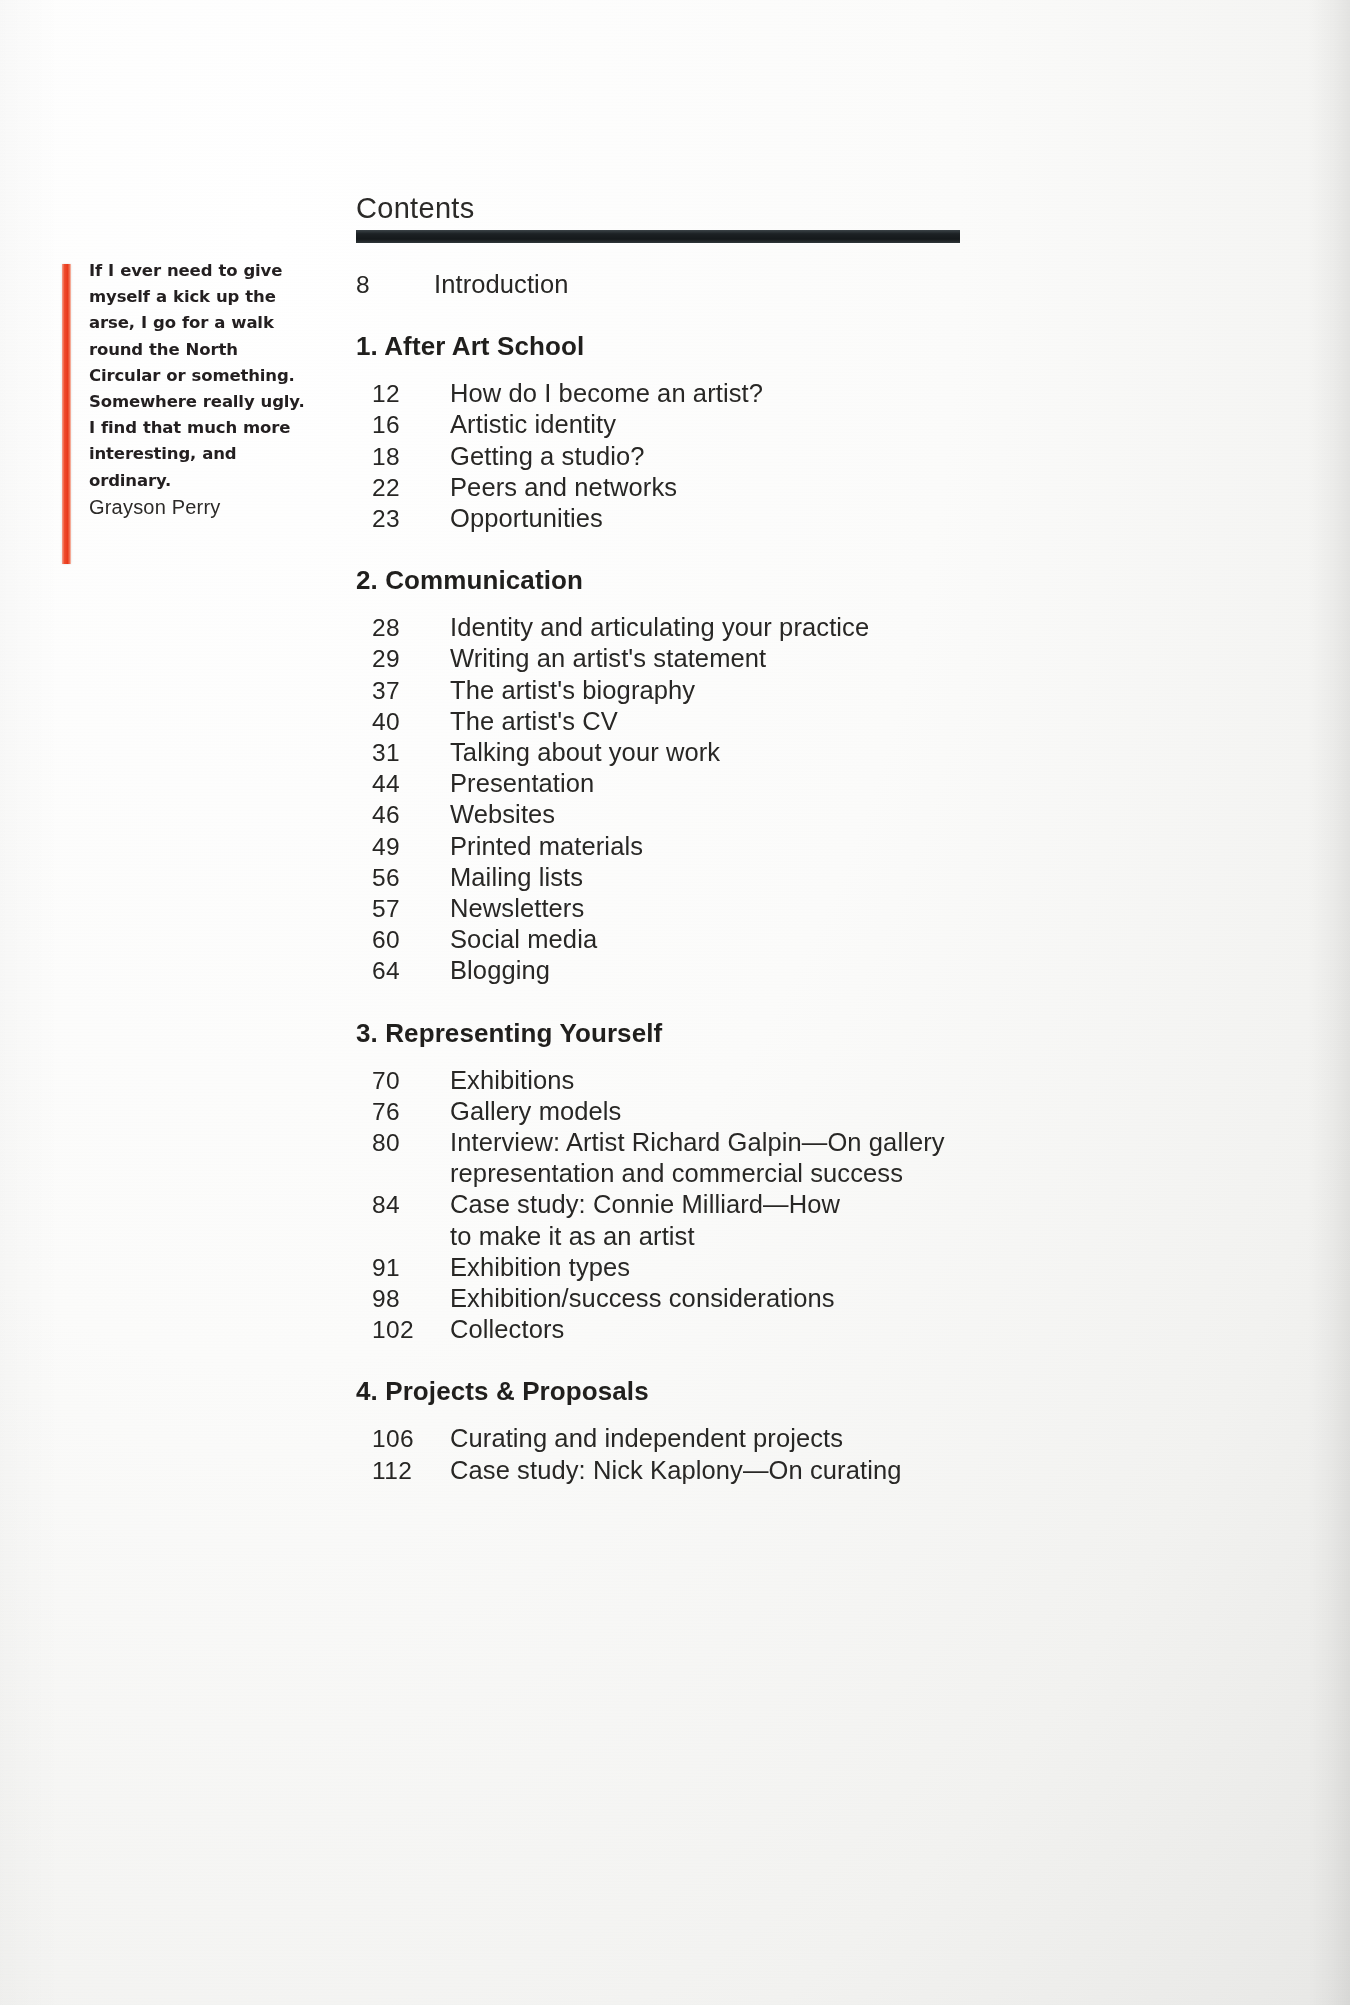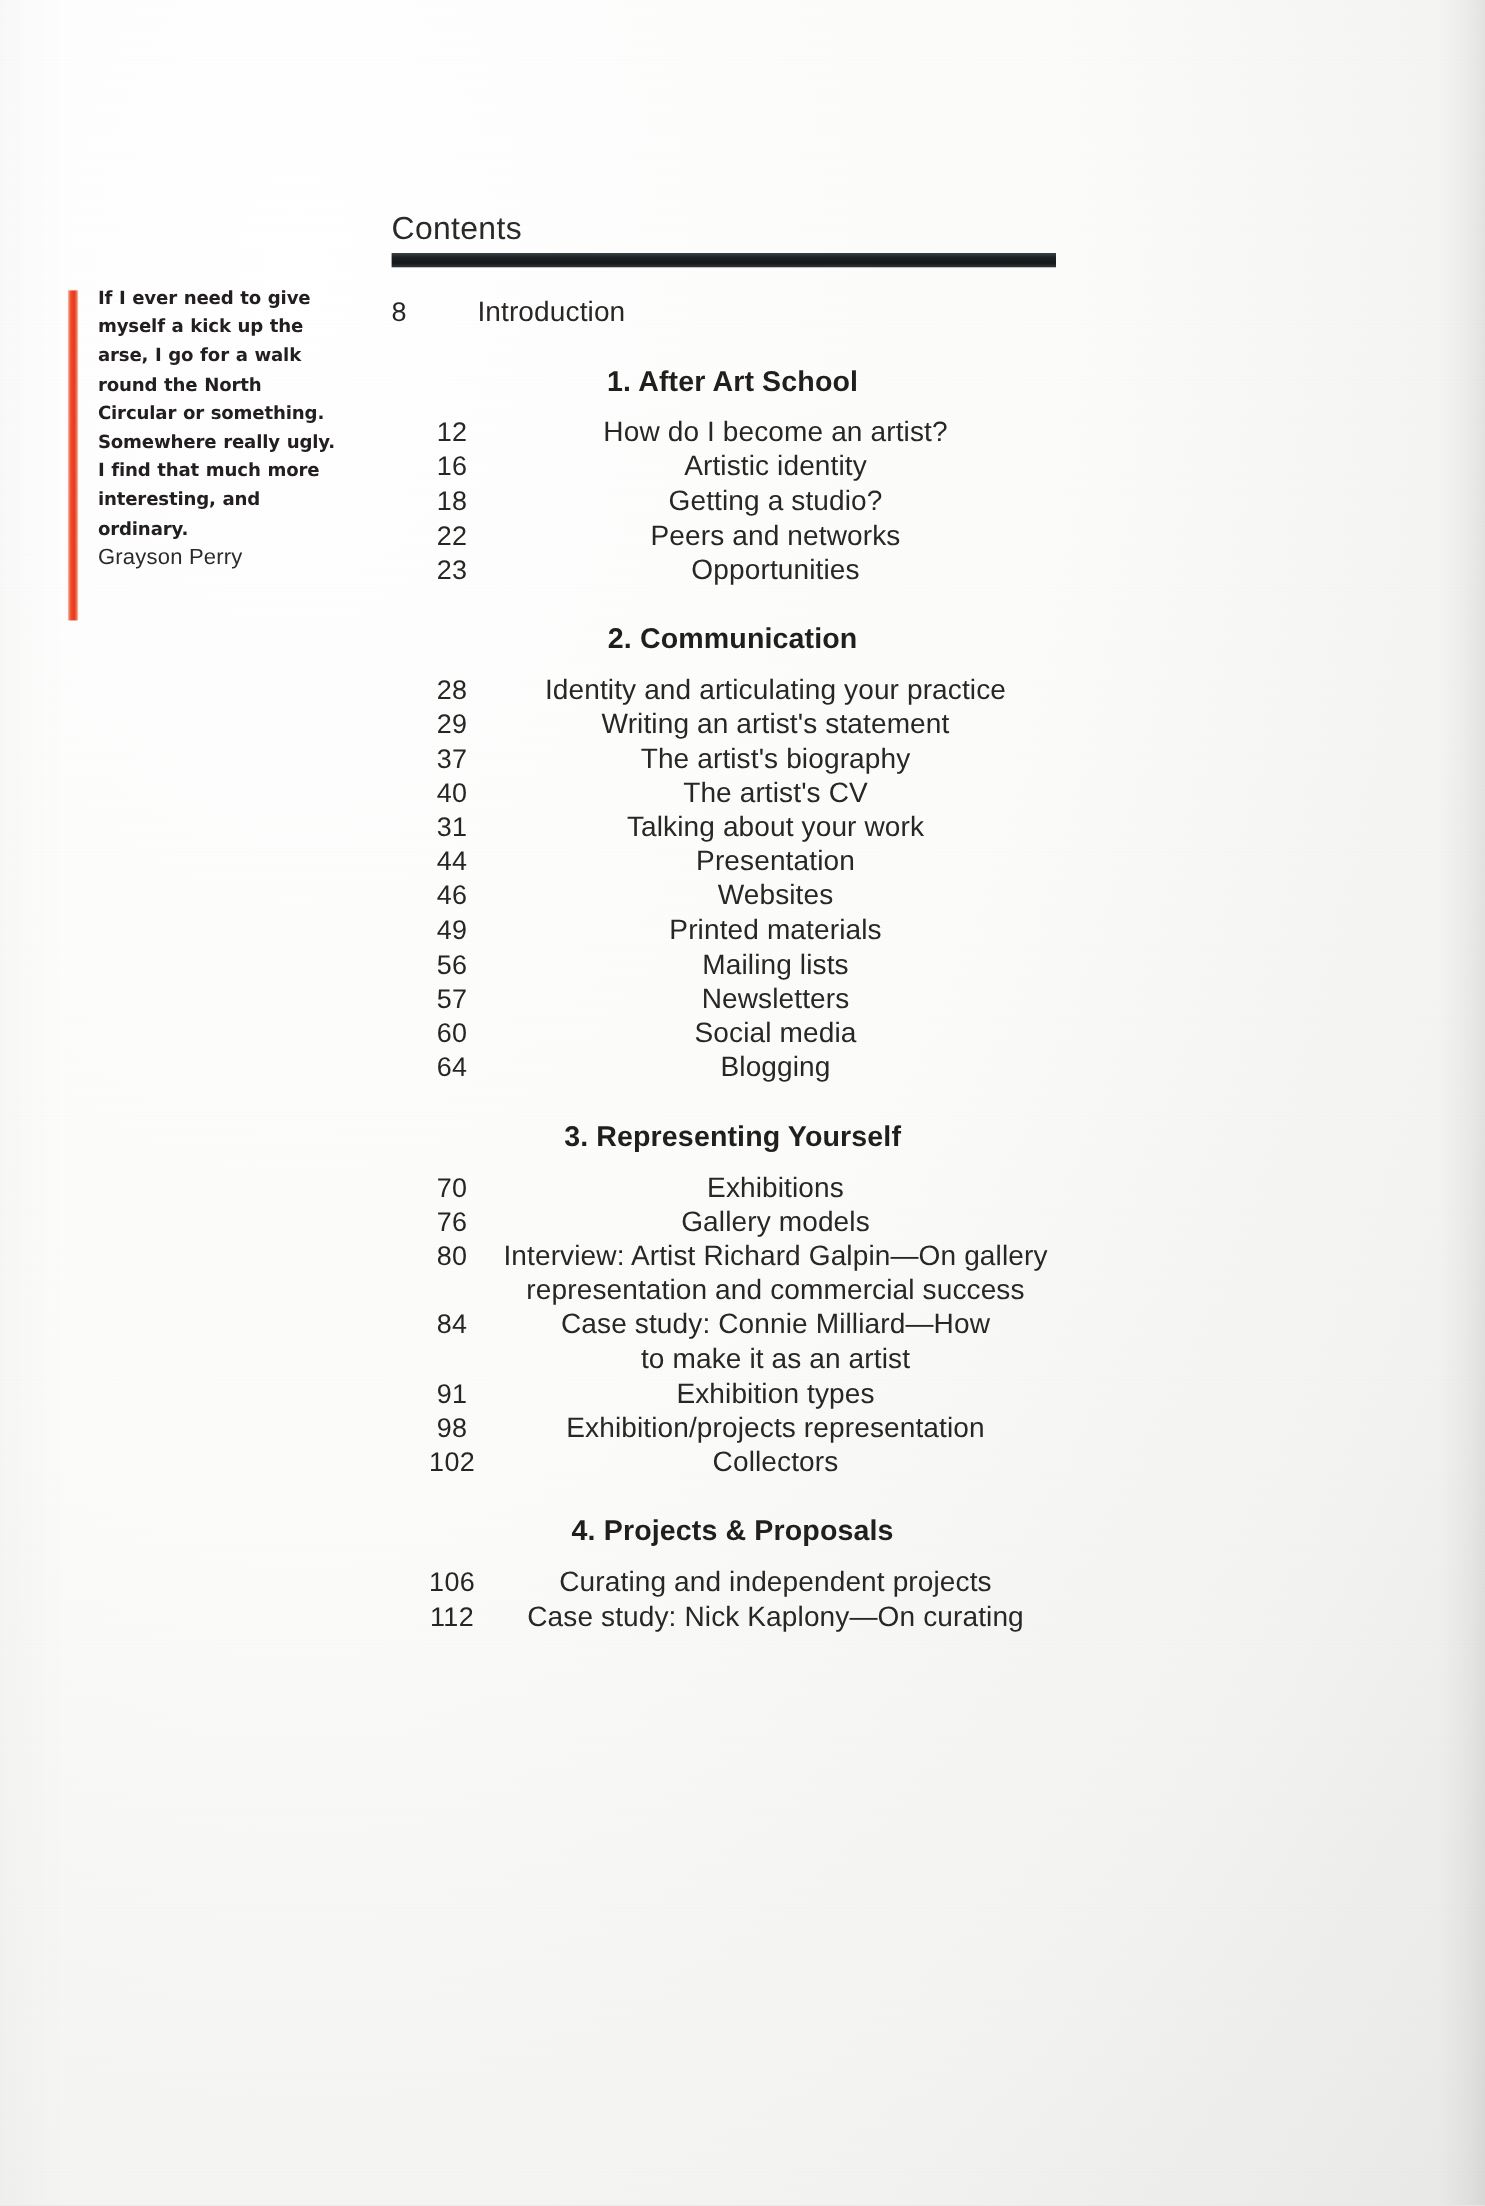--- a/index.html
+++ b/index.html
@@ -115,21 +115,21 @@
   .toc-label .cont{display:block;}
 
   .chapter-head{
     font-family:"Liberation Sans", sans-serif;
     font-weight:bold;
     font-size:26px;
     line-height:31px;
     letter-spacing:.1px;
     color:#201f1d;
   }
-  .group{margin-top:0;text-align:center;}
+  .group{margin-top:0;}
   .group.spaced{margin-top:31px;}
   .intro-row{margin-top:26px;}
 </style>
 </head>
 <body>
 
 <div id="page-sheet">
   <div id="grain"></div>
 
   <div id="quote-block">
@@ -246,21 +246,21 @@
             <li class="toc-row">
               <span class="toc-num">84</span>
               <span class="toc-label">Case study: Connie Milliard—How<span class="cont">to make it as an artist</span></span>
             </li>
             <li class="toc-row">
               <span class="toc-num">91</span>
               <span class="toc-label">Exhibition types</span>
             </li>
             <li class="toc-row">
               <span class="toc-num">98</span>
-              <span class="toc-label">Exhibition/projects representation</span>
+              <span class="toc-label">Exhibition/success considerations</span>
             </li>
             <li class="toc-row">
               <span class="toc-num">102</span>
               <span class="toc-label">Collectors</span>
             </li>
           </ul>
         </div>
         <div class="group spaced">
           <div class="chapter-head">4. Projects &amp; Proposals</div>
           <ul class="toc-list">

